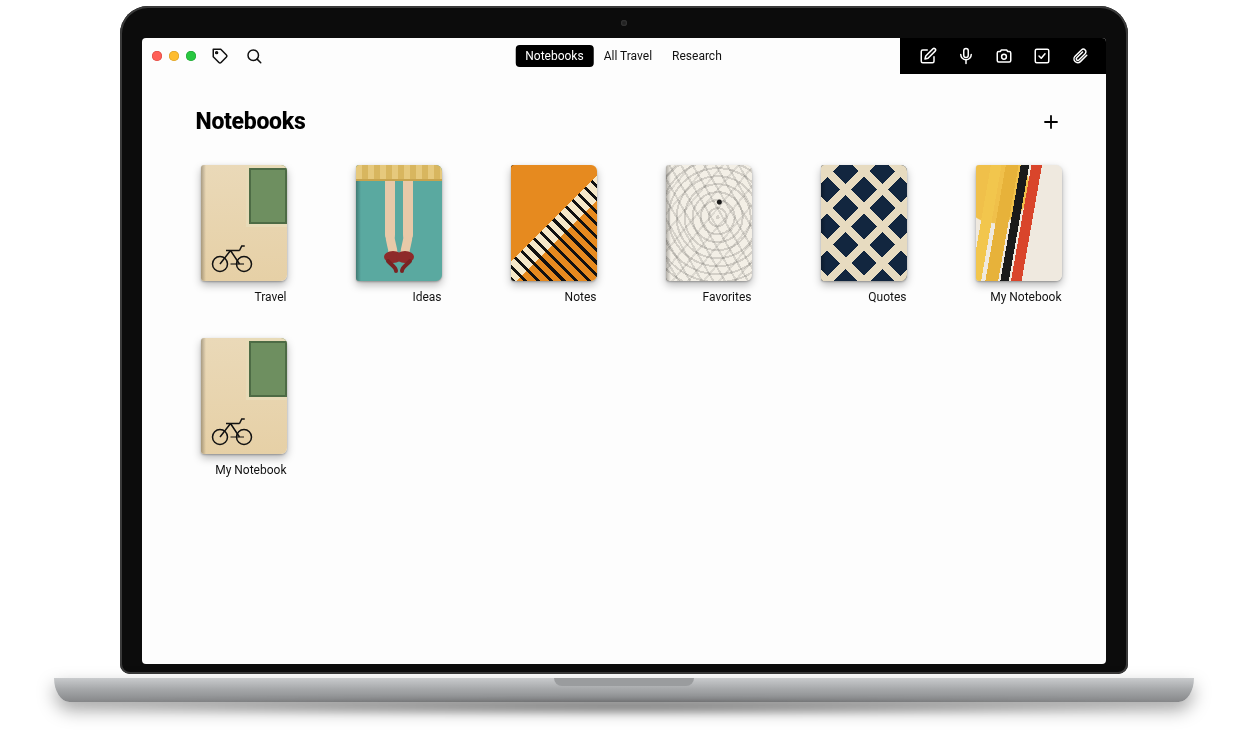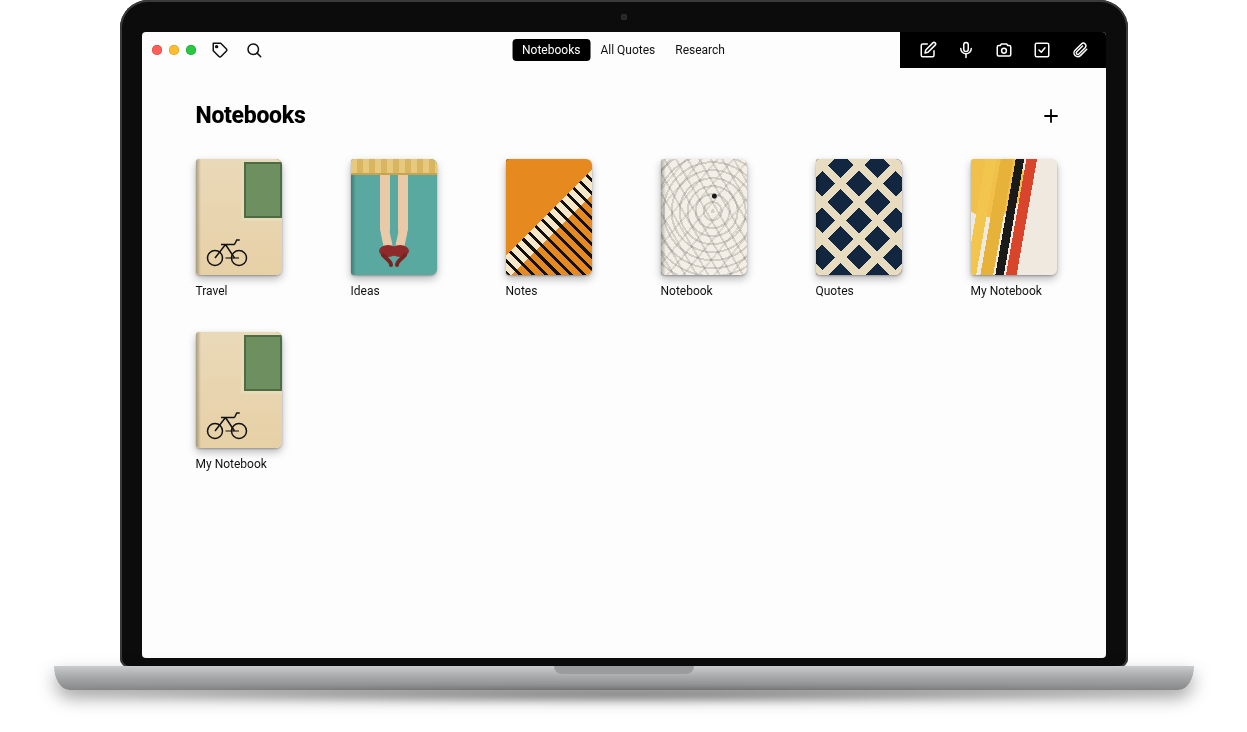--- a/index.html
+++ b/index.html
@@ -18,21 +18,21 @@
     left: 50%;
     top: 0;
     transform: translateX(-50%);
     width: 1140px;
     height: 710px;
   }
   .lid {
     position: relative;
     width: 1008px;
     height: 668px;
-    margin: 0 auto;
+    margin: 6px auto;
     background: #0c0c0c;
     border-radius: 28px 28px 10px 10px;
     padding: 32px 22px 10px 22px;
     box-shadow: inset 0 0 0 2px #3a3a3a;
   }
   .camera {
     position: absolute;
     top: 14px;
     left: 50%;
     transform: translateX(-50%);
@@ -175,21 +175,21 @@
 
   .grid {
     display:grid;
     grid-template-columns: repeat(6, 1fr);
     column-gap: 64px;
     row-gap: 34px;
   }
   .notebook {
     display:flex;
     flex-direction:column;
-    align-items:flex-start;
+    align-items:flex-end;
     cursor:pointer;
   }
   .cover {
     width: 86px;
     height: 116px;
     border-radius: 3px 6px 6px 3px;
     box-shadow: 0 4px 8px rgba(0,0,0,.28), 0 1px 2px rgba(0,0,0,.25);
     position:relative;
     overflow:hidden;
   }
@@ -322,21 +322,21 @@
           <div class="icon-btn">
             <svg width="18" height="18" viewBox="0 0 24 24" fill="none" stroke="currentColor" stroke-width="2" stroke-linecap="round">
               <circle cx="11" cy="11" r="7"></circle>
                 <line x1="21" y1="21" x2="16.2" y2="16.2"></line>
             </svg>
           </div>
         </div>
 
         <div class="center-tabs">
           <div class="tab active">Notebooks</div>
-          <div class="tab">All Quotes</div>
+          <div class="tab">All Travel</div>
           <div class="tab">Research</div>
         </div>
 
         <div class="right-tools">
           <div class="icon-btn">
             <svg width="18" height="18" viewBox="0 0 24 24" fill="none" stroke="currentColor" stroke-width="2" stroke-linecap="round" stroke-linejoin="round">
               <path d="M11 4H5a2 2 0 0 0-2 2v13a2 2 0 0 0 2 2h13a2 2 0 0 0 2-2v-6"></path>
               <path d="M18.5 2.5a2.12 2.12 0 0 1 3 3L12 15l-4 1 1-4 9.5-9.5Z"></path>
             </svg>
           </div>
@@ -403,21 +403,21 @@
 </svg>
               </div>
               <div class="notebook-label">Ideas</div>
             </div>
             <div class="notebook">
               <div class="cover cover-books"></div>
               <div class="notebook-label">Notes</div>
             </div>
             <div class="notebook">
               <div class="cover cover-research"></div>
-              <div class="notebook-label">Notebook</div>
+              <div class="notebook-label">Favorites</div>
             </div>
             <div class="notebook">
               <div class="cover cover-quotes"></div>
               <div class="notebook-label">Quotes</div>
             </div>
             <div class="notebook">
               <div class="cover cover-abstract"></div>
               <div class="notebook-label">My Notebook</div>
             </div>
             <div class="notebook">

